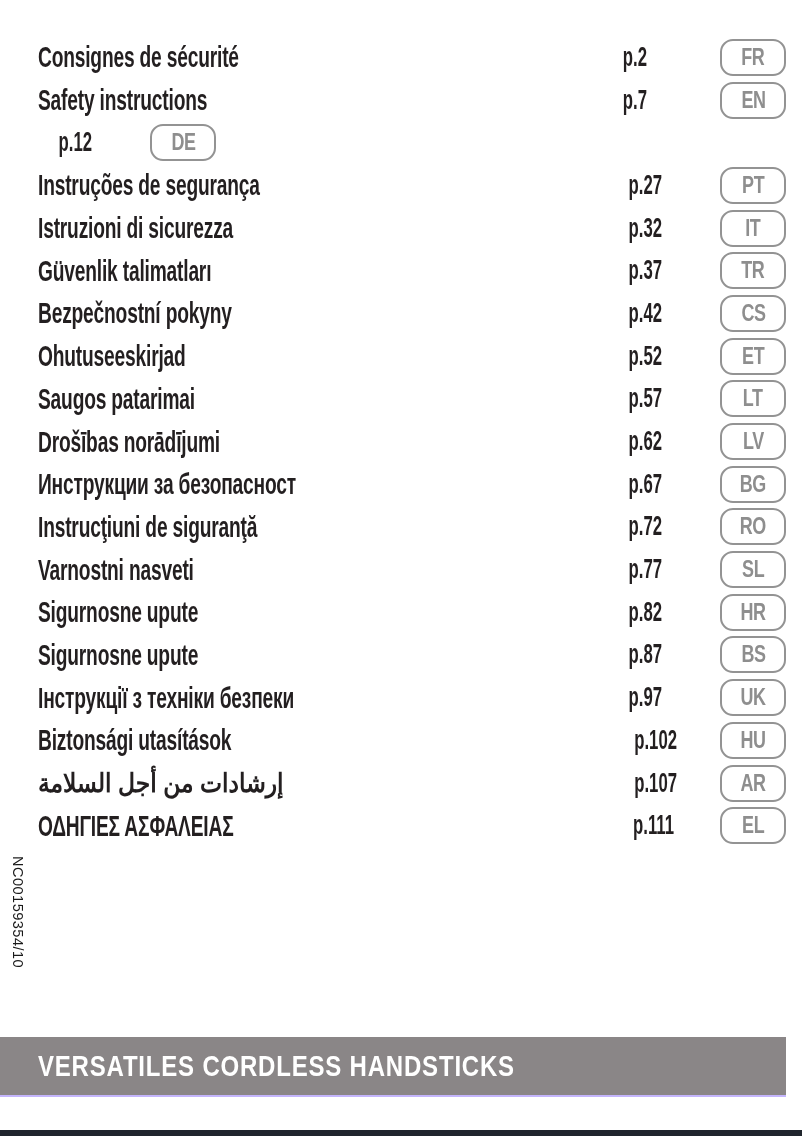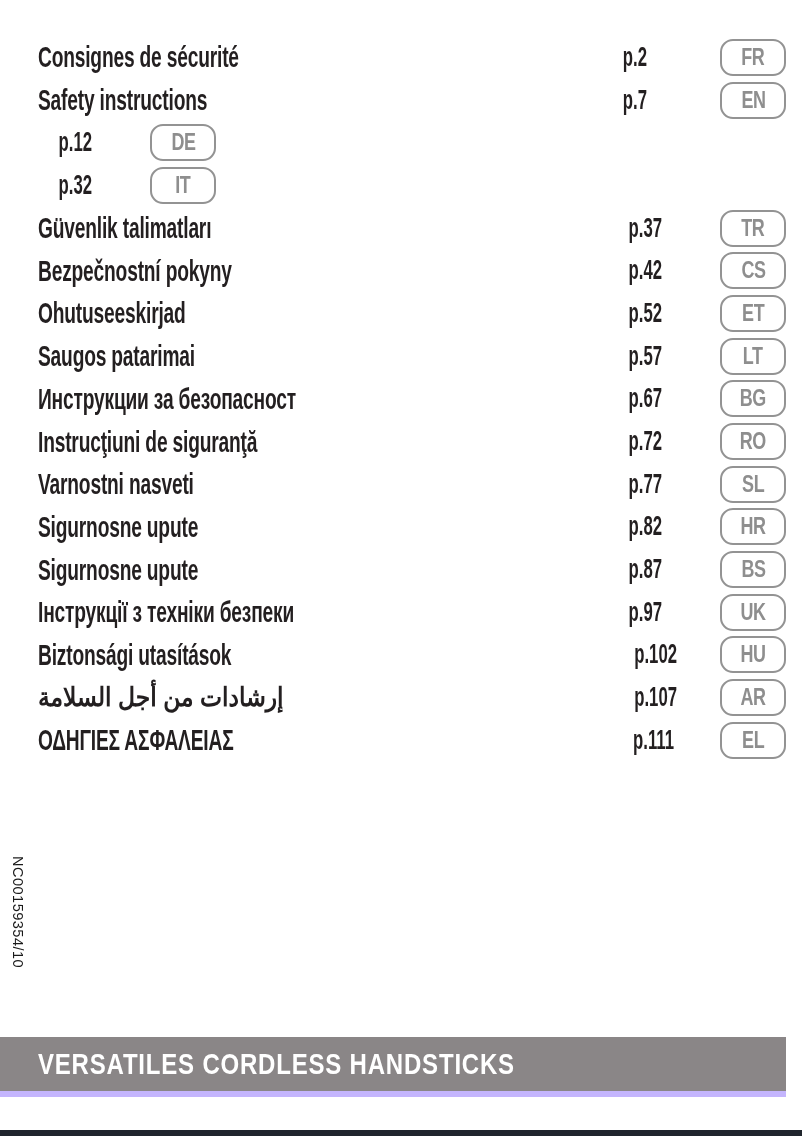--- a/index.html
+++ b/index.html
@@ -51,21 +51,21 @@
     writing-mode:vertical-rl;text-orientation:mixed;
     font-size:14.5px;color:#1a1a1a;letter-spacing:0.5px;
     white-space:nowrap;
   }
   
   .banner{
     position:absolute;left:0;right:16px;top:1037px;height:60px;
     background:#8a8687;
     display:flex;align-items:center;
     padding-left:38px;
-    border-bottom:6px solid #c4b5fd;
+    border-bottom:2px solid #c4b5fd;
     box-sizing:border-box;
   }
   .banner-text{
     display:inline-block;
     color:#ffffff;font-size:30px;font-weight:bold;
     letter-spacing:1px;white-space:nowrap;
     transform:scaleX(0.8);transform-origin:0 50%;
   }
   
   .footer-bar{
@@ -101,20 +101,30 @@
       </div>
       <div class="row">
         <div class="page-cell">
           <span class="page-text">p.12</span>
         </div>
         <div class="badge">
           <span class="badge-text">DE</span>
         </div>
       </div>
       <div class="row">
+        <div class="title-cell"><span class="title-text">Instruções de segurança</span></div>
+        <div class="page-cell">
+          <span class="page-text">p.27</span>
+        </div>
+        <div class="badge">
+          <span class="badge-text">PT</span>
+        </div>
+      </div>
+      <div class="row">
+        <div class="title-cell"><span class="title-text">Istruzioni di sicurezza</span></div>
         <div class="page-cell">
           <span class="page-text">p.32</span>
         </div>
         <div class="badge">
           <span class="badge-text">IT</span>
         </div>
       </div>
       <div class="row">
         <div class="title-cell"><span class="title-text">Güvenlik talimatları</span></div>
         <div class="page-cell">
@@ -142,20 +152,29 @@
           <span class="badge-text">ET</span>
         </div>
       </div>
       <div class="row">
         <div class="title-cell"><span class="title-text">Saugos patarimai</span></div>
         <div class="page-cell">
           <span class="page-text">p.57</span>
         </div>
         <div class="badge">
           <span class="badge-text">LT</span>
+        </div>
+      </div>
+      <div class="row">
+        <div class="title-cell"><span class="title-text">Drošības norādījumi</span></div>
+        <div class="page-cell">
+          <span class="page-text">p.62</span>
+        </div>
+        <div class="badge">
+          <span class="badge-text">LV</span>
         </div>
       </div>
       <div class="row">
         <div class="title-cell"><span class="title-text">Инструкции за безопасност</span></div>
         <div class="page-cell">
           <span class="page-text">p.67</span>
         </div>
         <div class="badge">
           <span class="badge-text">BG</span>
         </div>

